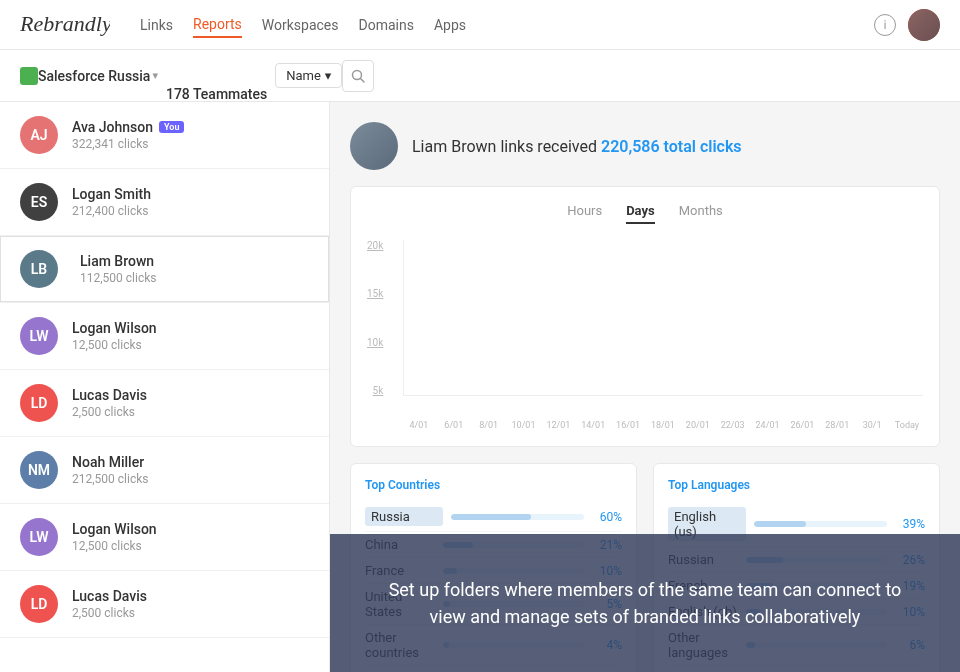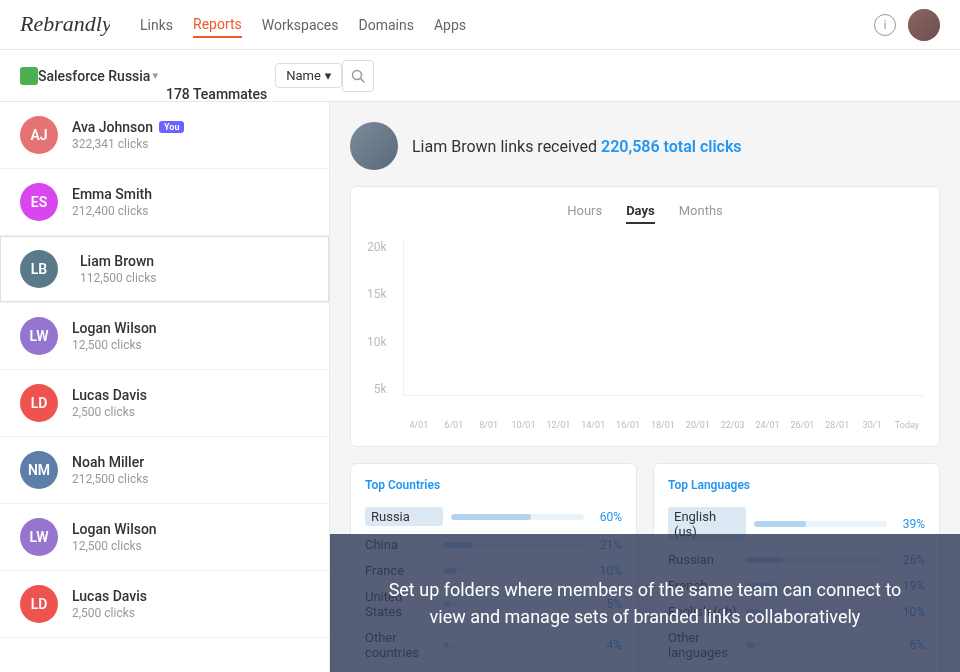--- a/index.html
+++ b/index.html
@@ -198,21 +198,21 @@
       padding-left: 36px;
       padding-bottom: 24px;
     }
     .y-axis {
       position: absolute;
       left: 0; top: 0; bottom: 24px;
       display: flex; flex-direction: column; justify-content: space-between;
       align-items: flex-end;
       padding-right: 6px;
     }
-    .y-label { font-size: 12px; color: #bbb; }
+    .y-label { font-size: 10px; color: #bbb; text-decoration: underline; }
     .bars-container {
       display: flex;
       align-items: flex-end;
       height: 100%;
       gap: 3px;
       border-left: 1px solid #eee;
       border-bottom: 1px solid #eee;
       padding: 0 4px;
       overflow: hidden;
     }
@@ -328,23 +328,23 @@
   <div class="sidebar">
 
   <div class="user-item">
         <div class="user-avatar" style="background: rgb(229, 115, 115);">AJ</div>
         <div class="user-info">
           <div class="user-name">Ava Johnson<span class="you-badge">You</span></div>
           <div class="user-clicks">322,341 clicks</div>
         </div>
       </div>
       <div class="user-item">
-        <div class="user-avatar" style="background: #d946ef;">ES</div>
-        <div class="user-info">
-          <div class="user-name">Emma Smith</div>
+        <div class="user-avatar" style="background: #404040;">ES</div>
+        <div class="user-info">
+          <div class="user-name">Logan Smith</div>
           <div class="user-clicks">212,400 clicks</div>
         </div>
       </div>
       <div class="user-item active">
         <div class="user-avatar" style="background: rgb(90, 122, 138);">LB</div>
         <div class="user-info">
           <div class="user-name">Liam Brown</div>
           <div class="user-clicks">112,500 clicks</div>
         </div>
       </div>

